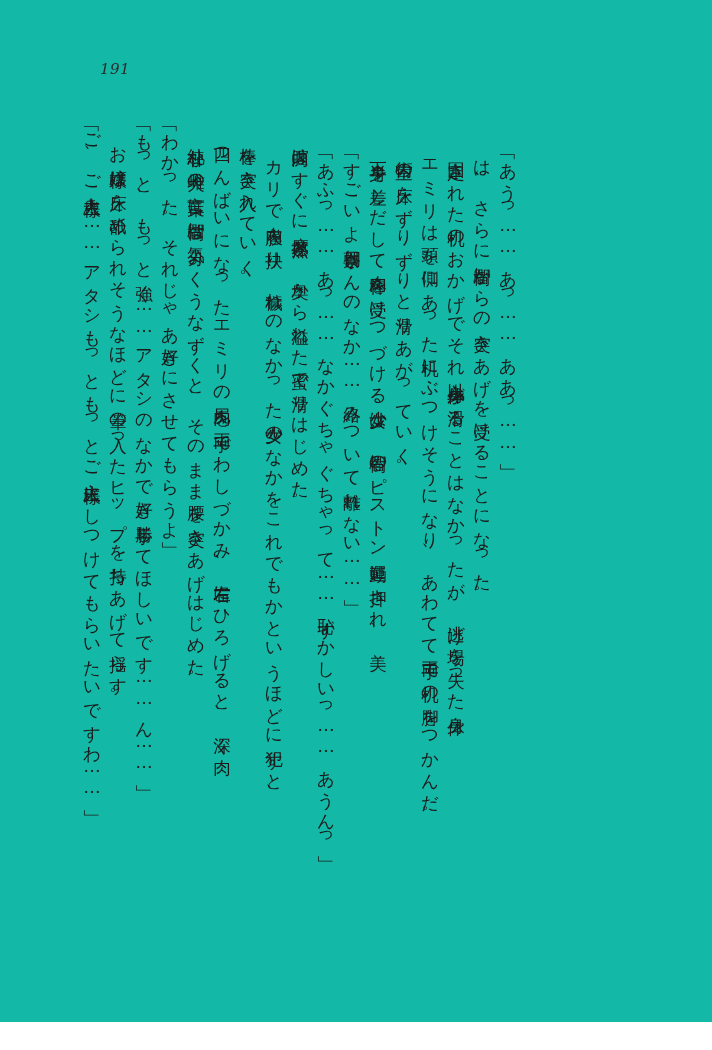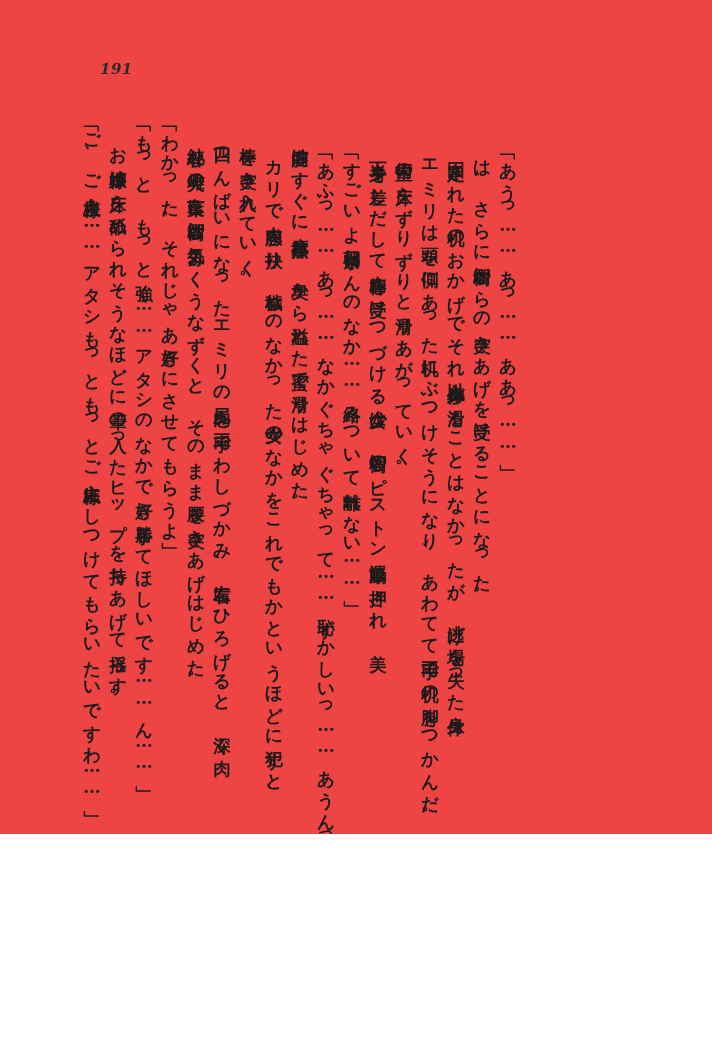--- a/index.html
+++ b/index.html
@@ -6,24 +6,23 @@
     margin: 0;
     padding: 0;
     background: #ffffff;
   }
   body {
     font-family: "DejaVu Serif", "Liberation Serif", serif;
   }
   #page {
     position: relative;
     width: 712px;
-    height: 834px;
-    background: #ef4444;
+    height: 1022px;
+    background: #14b8a6;
     overflow: hidden;
-    font-weight: bold;
   }
   
   #page-number {
     position: absolute;
     left: 100px;
     top: 60px;
     font-family: "DejaVu Serif", "Liberation Serif", serif;
     font-style: italic;
     font-size: 15px;
     color: #2b2b2b;

